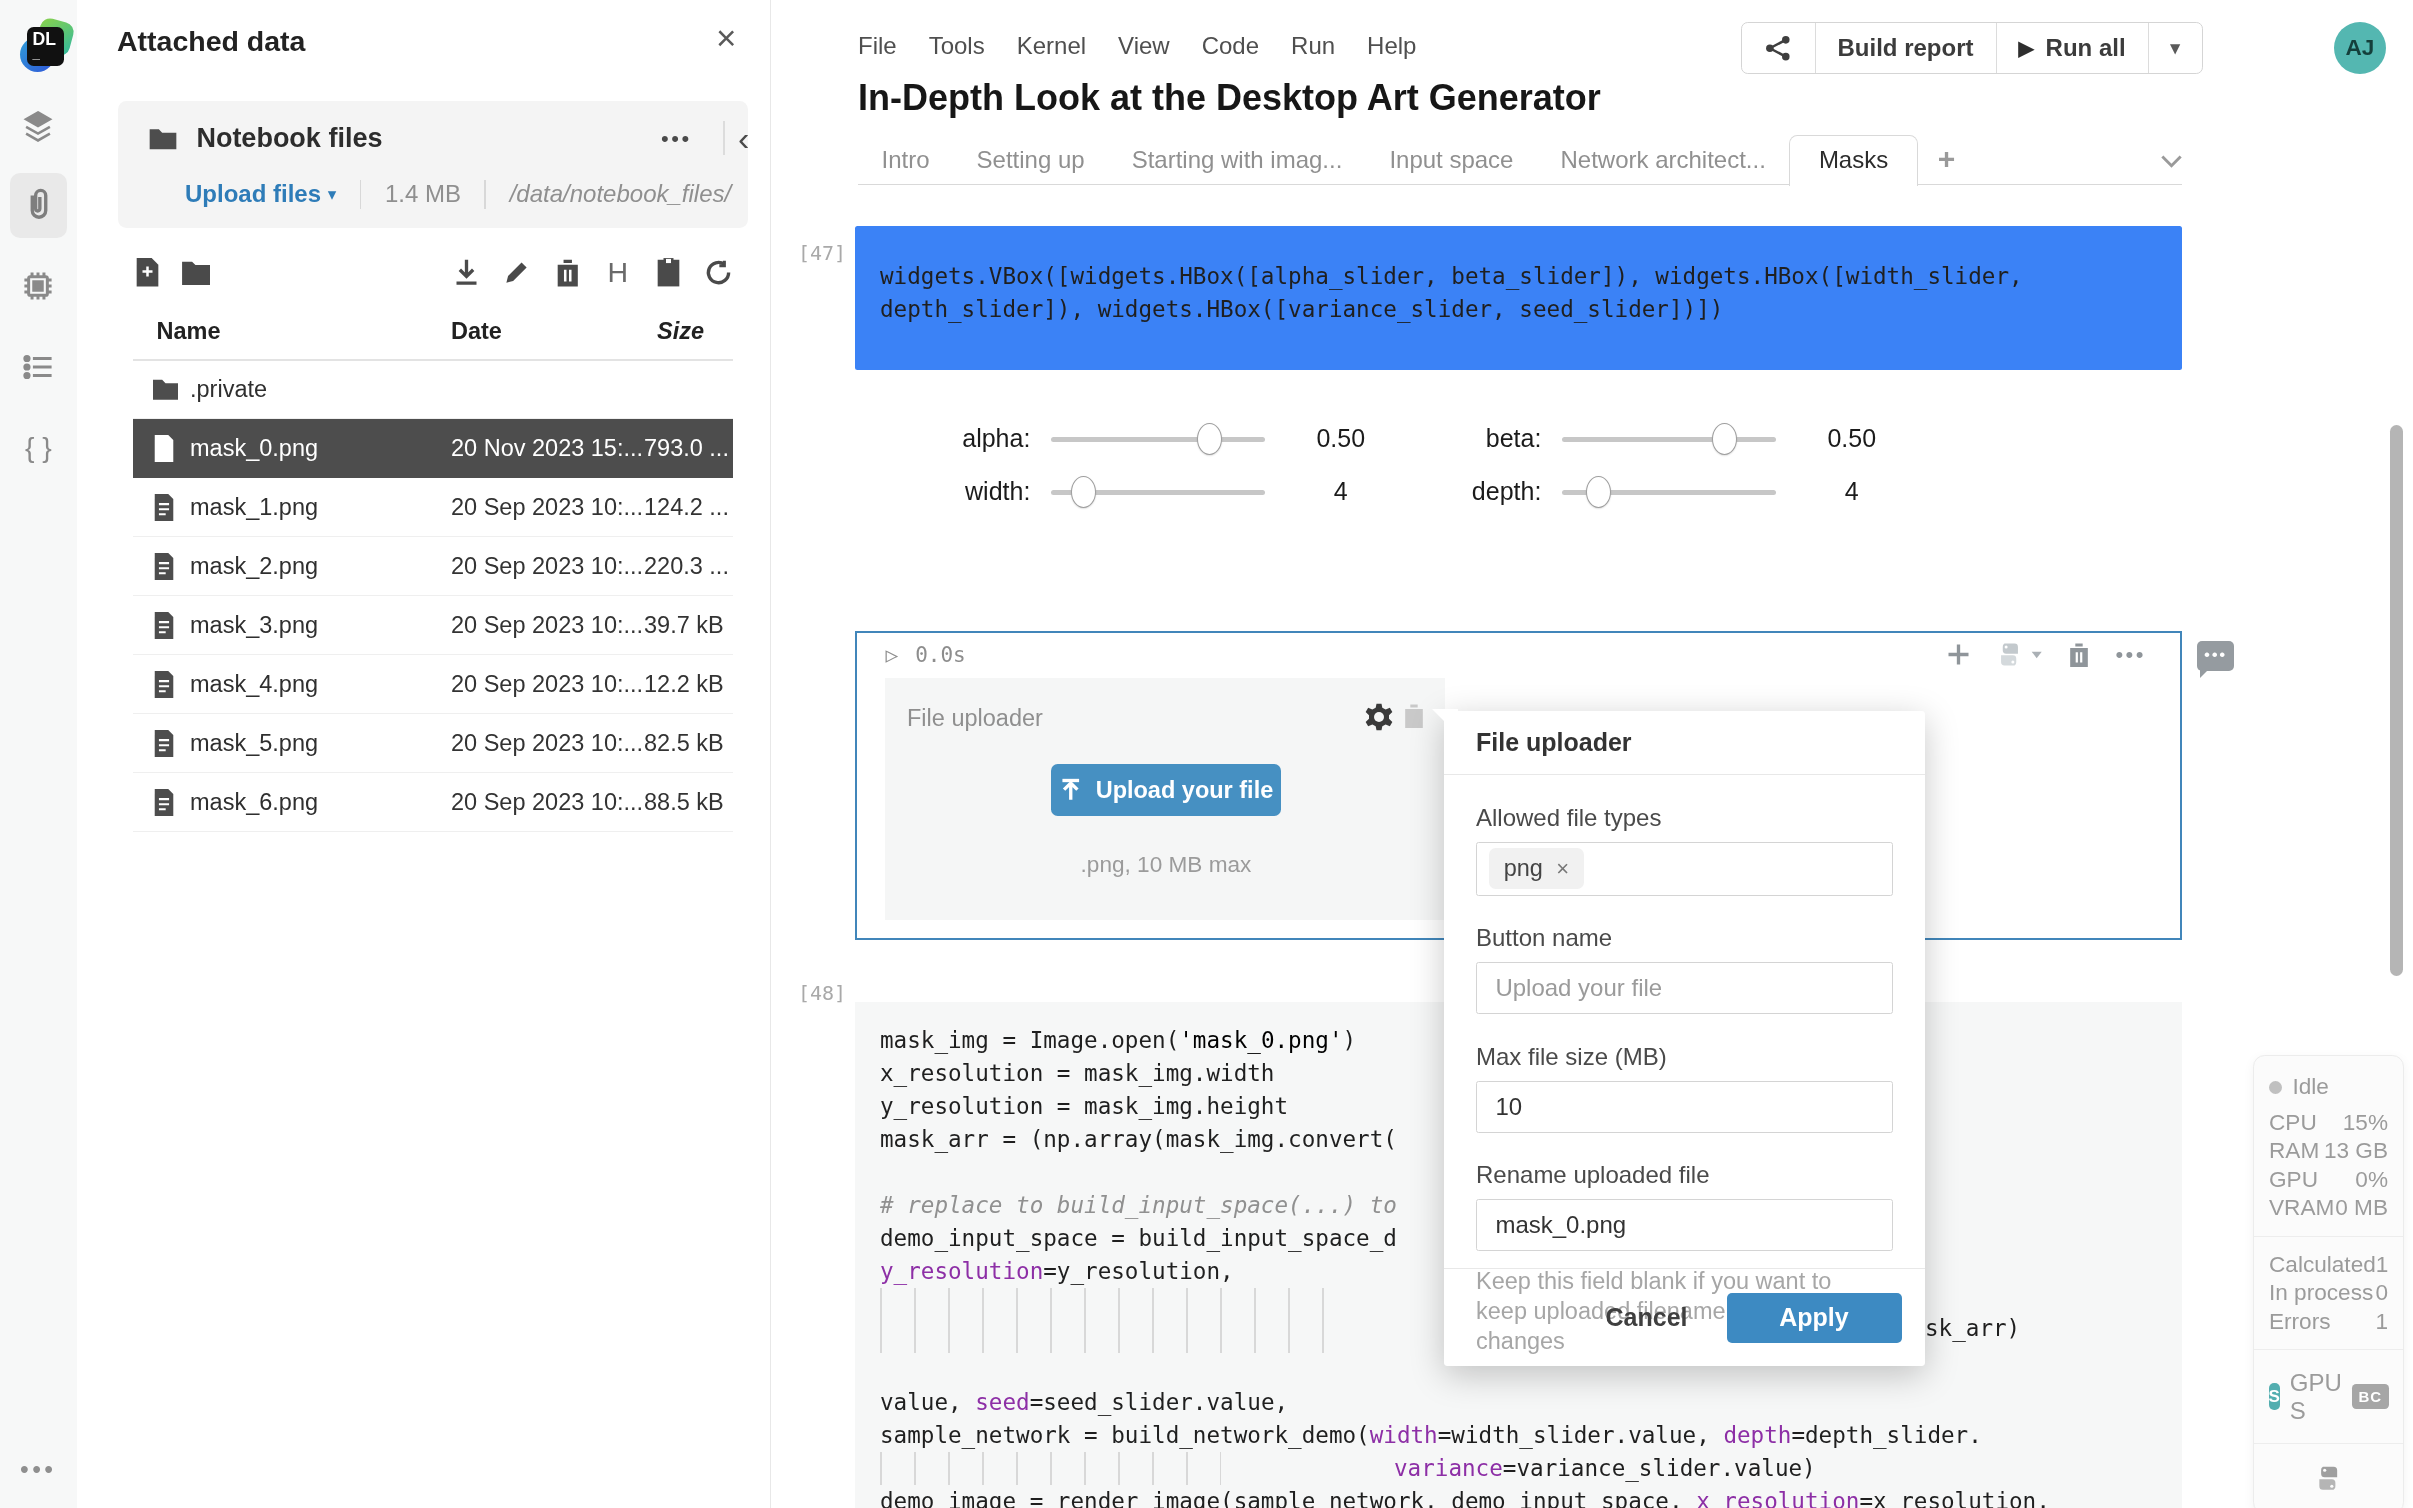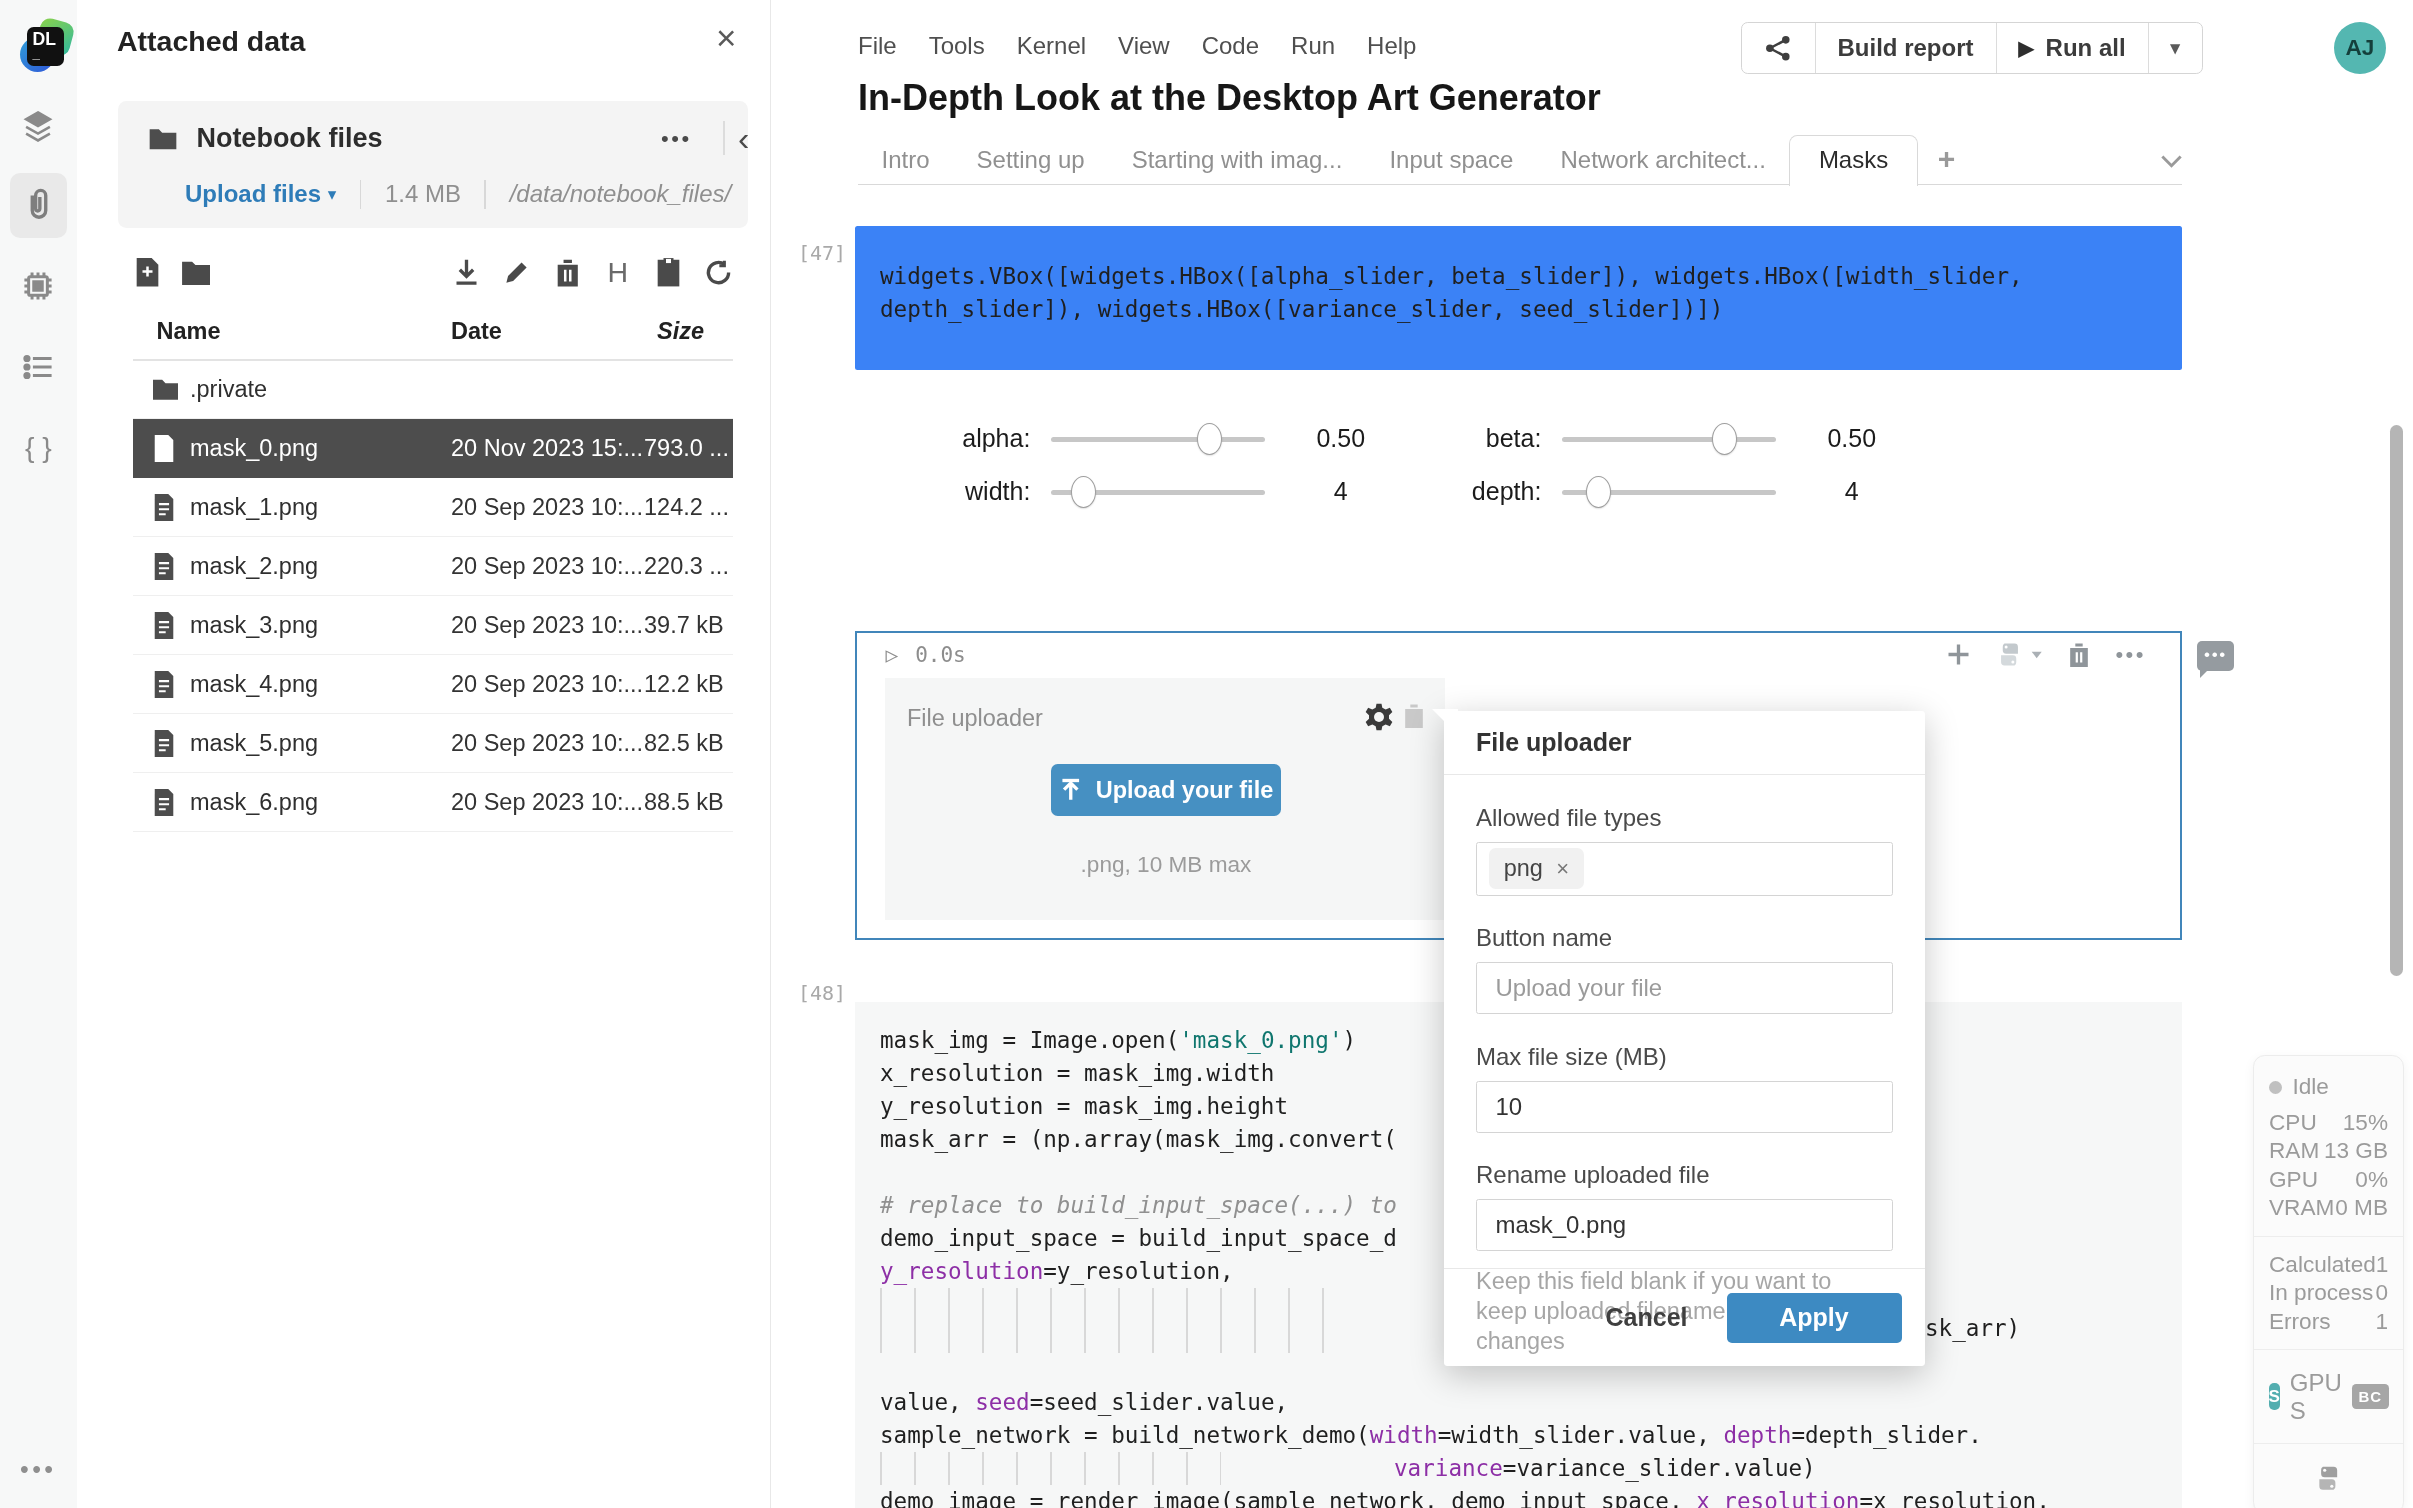--- a/index.html
+++ b/index.html
@@ -118,21 +118,21 @@
   #comment-bubble { position:absolute; left:2197px; top:641px; width:37px; height:30px; background:#959ba0;
     border-radius:5px; color:#fff; font-size:17px; letter-spacing:1.7px; text-align:center; line-height:27px; }
   #comment-bubble:after { content:""; position:absolute; left:3.4px; bottom:-6.7px; border:5px solid transparent;
     border-top-color:#959ba0; border-left-color:#959ba0; }
 
   
   #cell48 { position:absolute; left:855px; top:1002px; width:1327px; height:506px; background:#f6f7f7;
     padding:22px 25px; overflow:hidden; }
   .code-line { position:relative; min-height:33px; line-height:33px; font-family:"DejaVu Sans Mono", monospace;
     font-size:22.6px; color:#1f1f1f; white-space:pre; }
-  .c-str { color:#0f766e; } .c-com { color:#909090; font-style:italic; } .c-kw { color:#8d2fa6; }
+  .c-str { color:#000000; } .c-com { color:#909090; font-style:italic; } .c-kw { color:#8d2fa6; }
   .guide-fill { display:inline-block; height:100%; vertical-align:top;
     background:repeating-linear-gradient(to right,#d8d8d8 0 1.7px,transparent 1.7px 34px); }
   .guide-text { position:absolute; line-height:33px; }
 
   
   #popup { position:absolute; left:1444px; top:711px; width:481px; height:655px; background:#fff;
     border-radius:3.4px; box-shadow:0 8.4px 34px rgba(0,0,0,.22); z-index:50; }
   #popup .pointer { position:absolute; left:-11.7px; top:-1.7px; width:0; height:0;
     border:13.4px solid transparent; border-right-color:#fff; border-top-color:#fff; }
   #popup-title { padding:17px 32px; font-size:25px; font-weight:600; color:#333;

